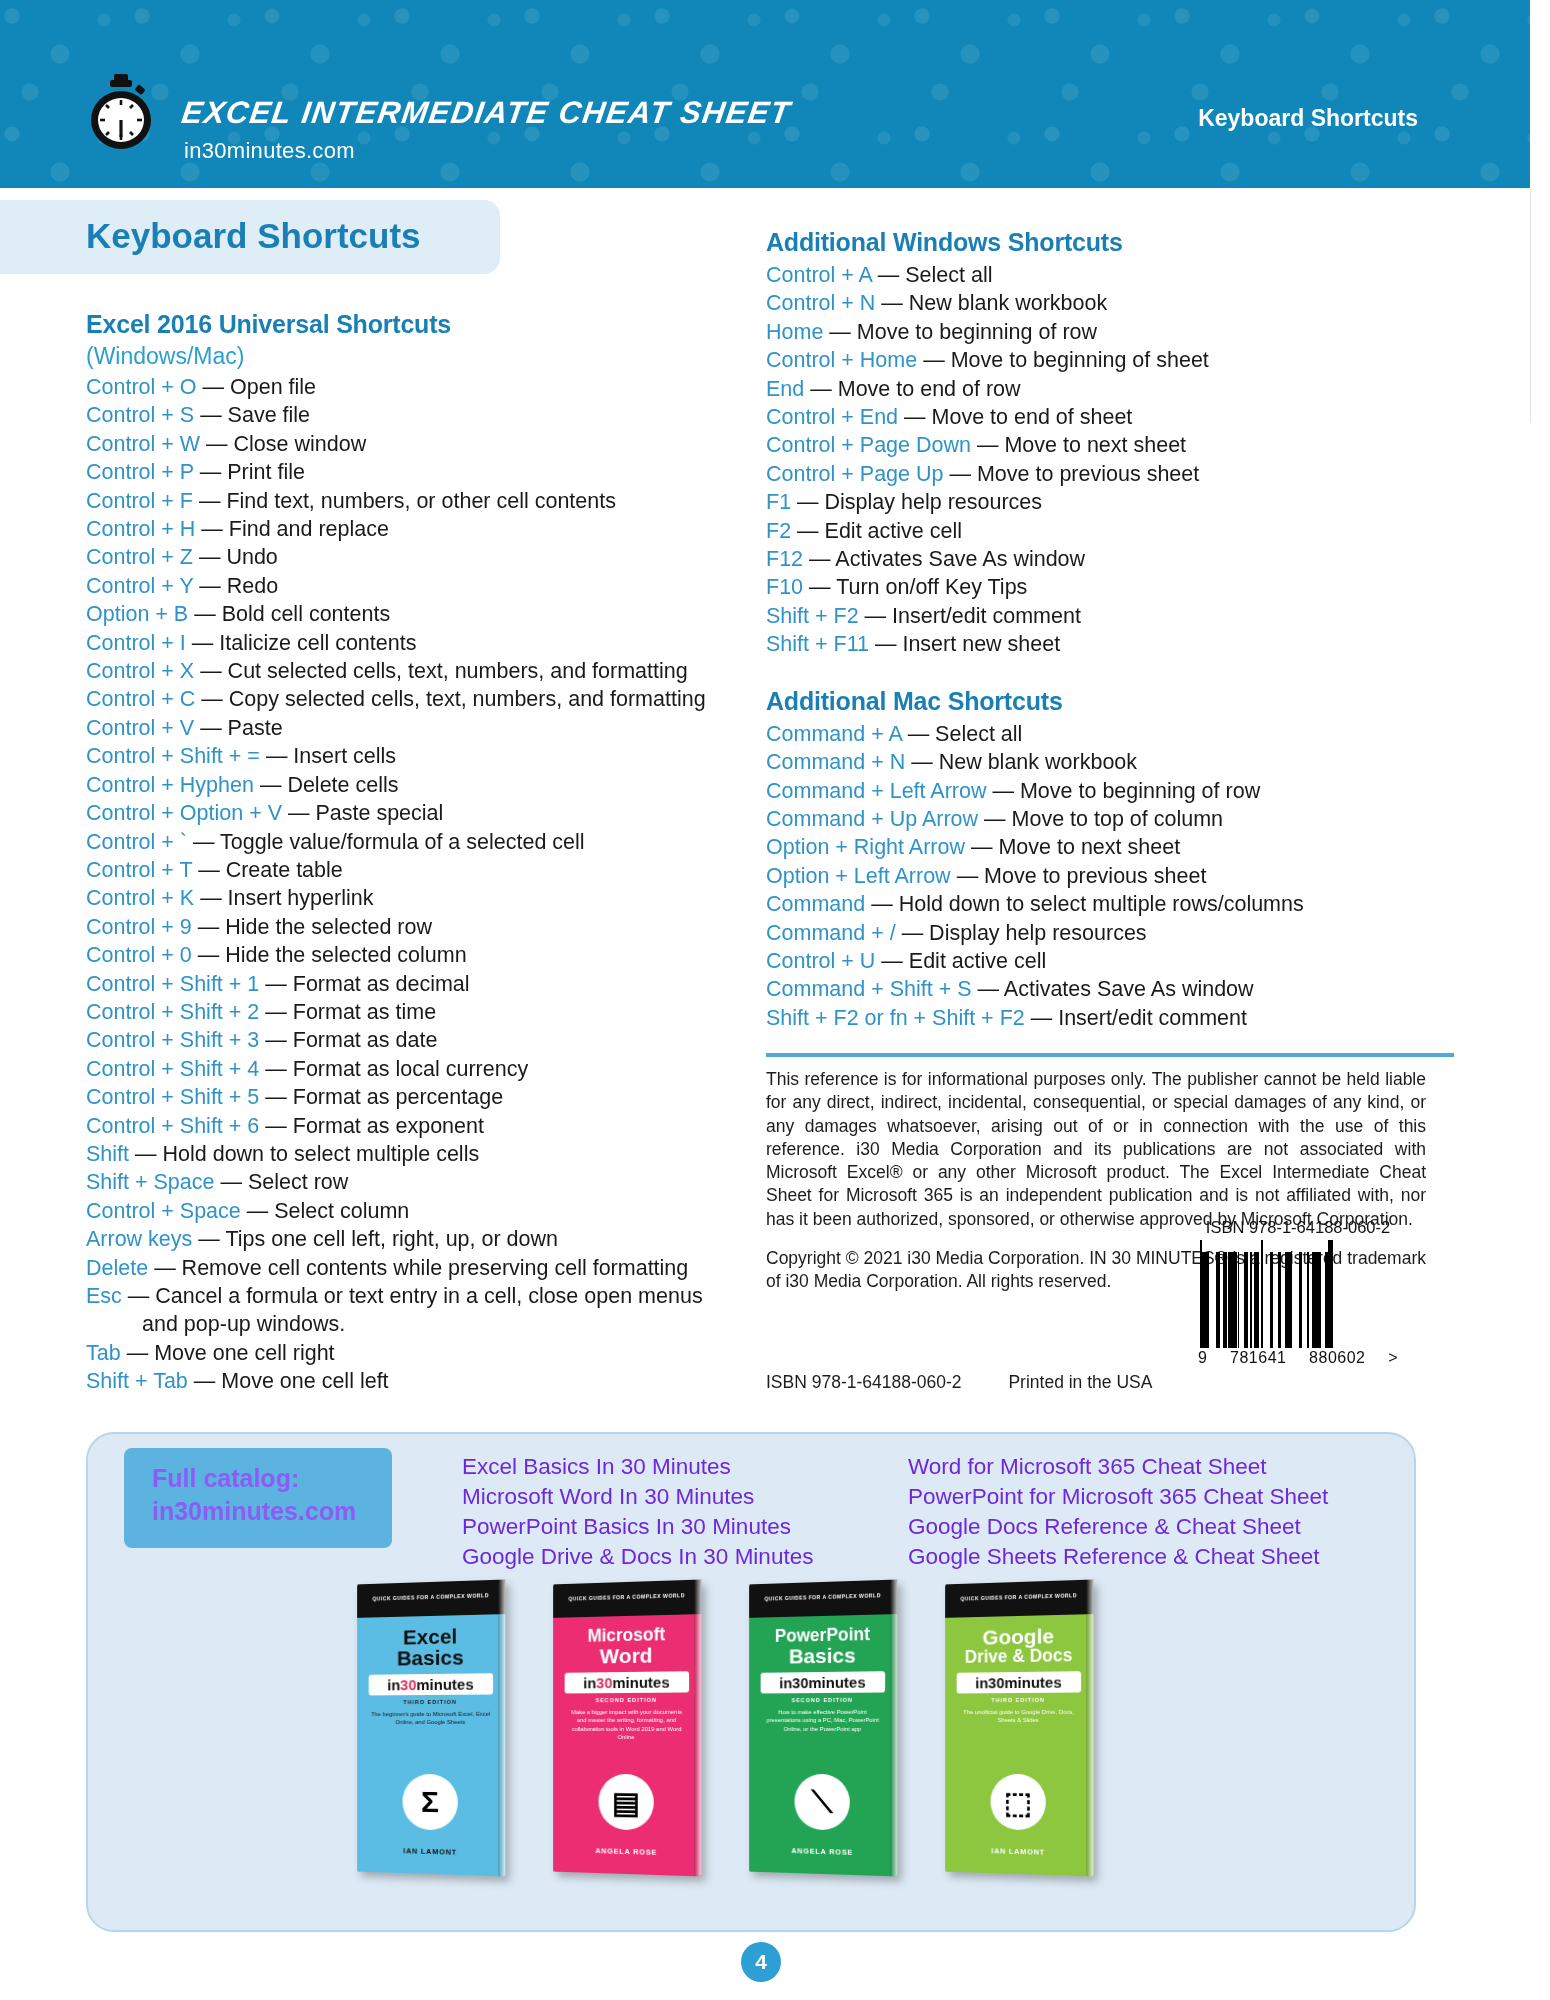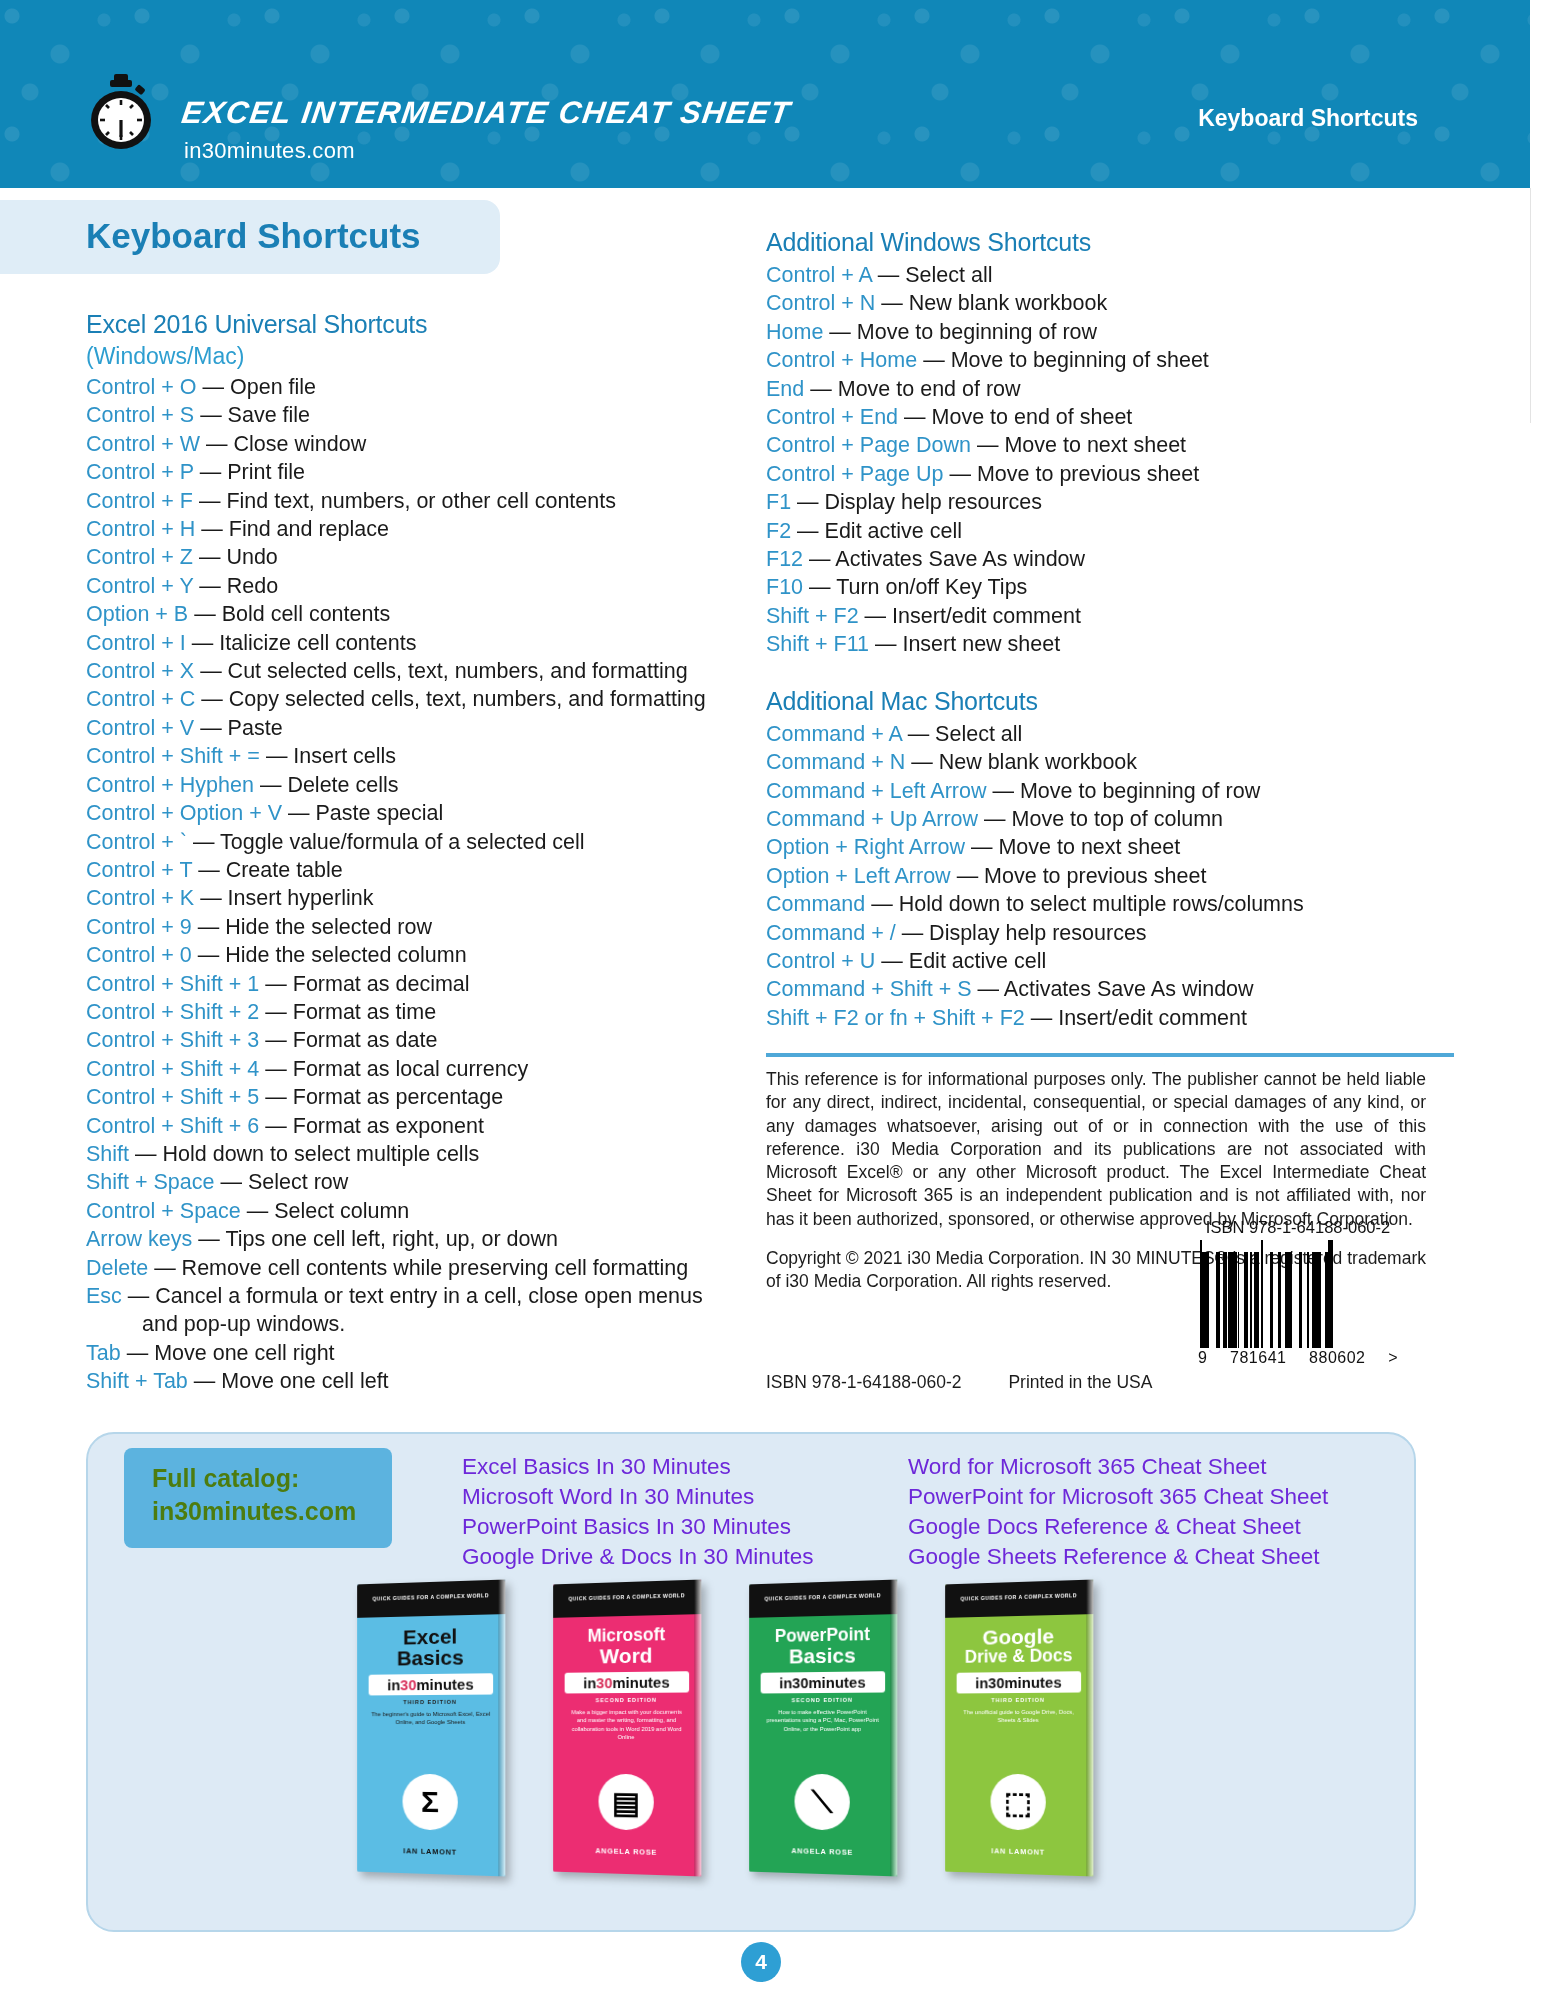--- a/index.html
+++ b/index.html
@@ -54,21 +54,21 @@
   .tab-pill-label {
     position: absolute; left: 86px; top: 216px;
     font-size: 35px; font-weight: bold; color: #1a7fb5;
   }
 
   
   .col-left  { position: absolute; left: 86px; top: 310px; width: 680px; }
   .col-right { position: absolute; left: 766px; top: 228px; width: 690px; }
 
   .sec-head {
-    font-size: 25px; font-weight: normal; color: #1a7fb5;
+    font-size: 25px; font-weight: bold; color: #1a7fb5;
     margin-bottom: 4px; letter-spacing: -.2px;
   }
   .sec-head.mac { margin-top: 28px; }
   .sec-sub { font-size: 23px; color: #2d9ed0; margin-bottom: 3px; }
 
   ul.shorts { list-style: none; }
   ul.shorts li {
     font-size: 21.5px;
     line-height: 28.4px;
     color: #1a1a1a;
@@ -112,21 +112,21 @@
     border: 2px solid #b6d6ea;
     border-radius: 28px;
   }
   .catalog-badge {
     position: absolute; left: 124px; top: 1448px;
     width: 268px; height: 100px;
     background: #5cb3df; border-radius: 8px;
   }
   .catalog-badge-txt {
     position: absolute; left: 152px; top: 1462px;
-    font-size: 25px; font-weight: bold; color: #4d7c0f; line-height: 33px;
+    font-size: 25px; font-weight: bold; color: #8b5cf6; line-height: 33px;
   }
   .cat-col-a { position: absolute; left: 462px; top: 1452px; }
   .cat-col-b { position: absolute; left: 908px; top: 1452px; }
   .cat-col-a div, .cat-col-b div {
     font-size: 22.5px; line-height: 30px; color: #6d28d9; white-space: nowrap;
   }
 
   
   .books { position: absolute; left: 355px; top: 1582px; width: 800px; height: 310px; }
   .book {

